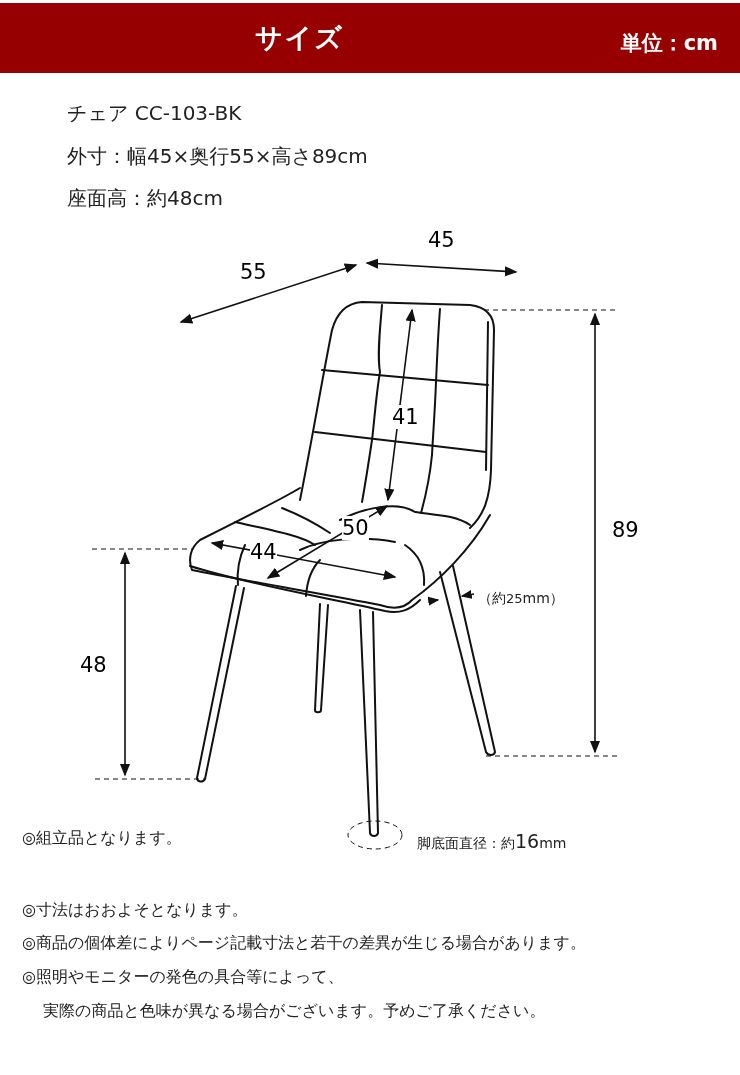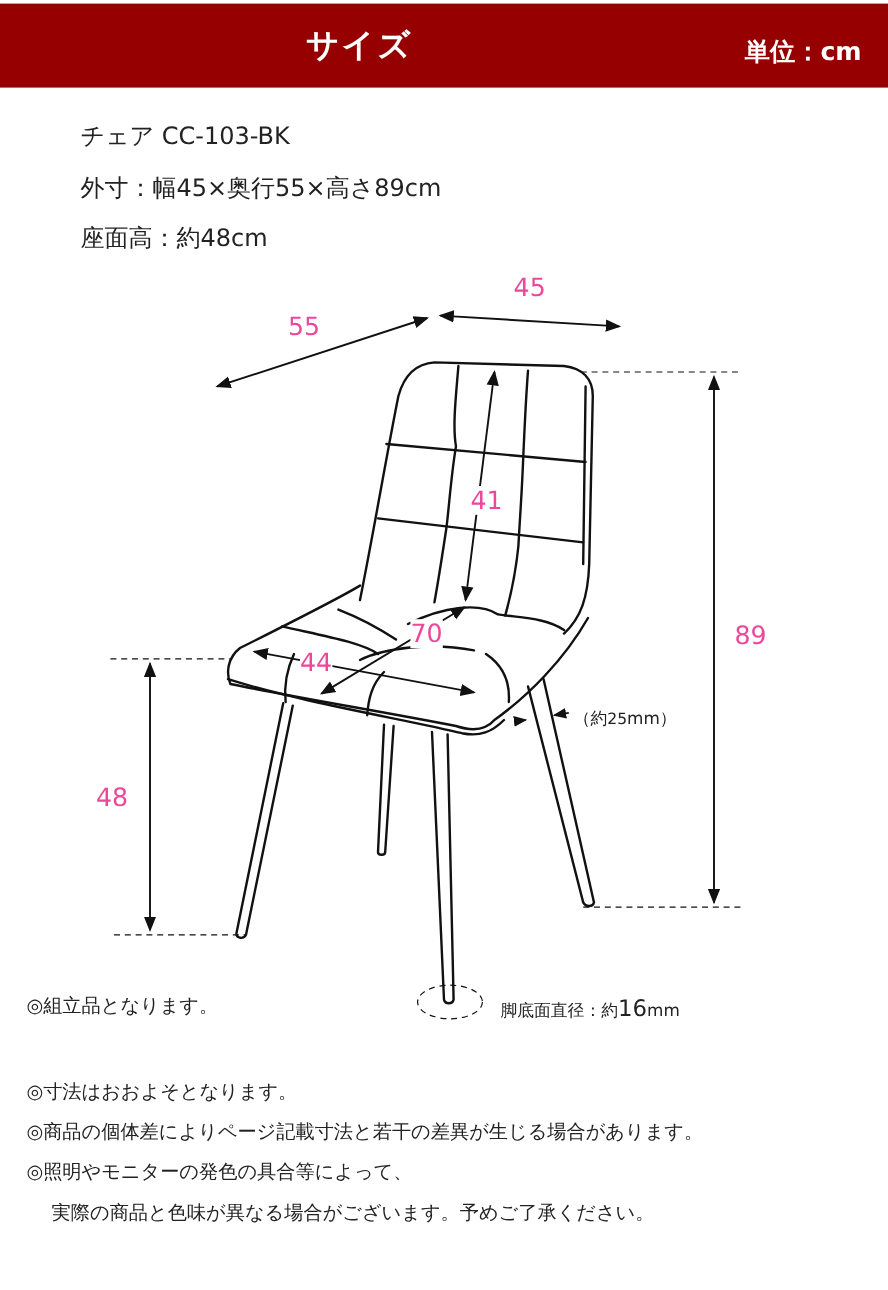--- a/index.html
+++ b/index.html
@@ -5,21 +5,21 @@
   html, body { margin: 0; padding: 0; background: #ffffff; }
   body { width: 740px; height: 1075px; position: relative; overflow: hidden;
          font-family: "DejaVu Sans", "Liberation Sans", sans-serif; color: #222; }
   .header { position: absolute; left: 0; top: 3px; width: 740px; height: 70px;
             background: #960000; color: #fff; }
   .header .title { position: absolute; left: 0; width: 599px; top: 17px; text-align: center;
                    font-size: 27px; font-weight: bold; letter-spacing: 2px; }
   .header .unit { position: absolute; right: 22px; top: 26px; font-size: 21px; font-weight: bold; }
   .spec { position: absolute; left: 23px; font-size: 20px; color: #222; white-space: nowrap; margin-left: 44px; }
   .diagram { position: absolute; left: 0; top: 220px; width: 740px; height: 640px; }
-  .dimlabel { position: absolute; font-size: 21px; color: #ec4899; }
+  .dimlabel { position: absolute; font-size: 21px; color: #000000; }
   .note { position: absolute; left: 22px; font-size: 16px; color: #222; white-space: nowrap; }
   .note.cont { left: 43px; }
   .small { font-size: 14px; }
 </style>
 </head>
 <body>
 
 <div class="header">
   <div class="title">サイズ</div>
   <div class="unit">単位：cm</div>
@@ -81,21 +81,21 @@
     </g>
     <g stroke="#111" stroke-width="1.4" fill="none">
       <line x1="430" y1="601" x2="438" y2="600" marker-end="url(#ar)"></line>
       <line x1="474" y1="594" x2="462" y2="596" marker-end="url(#ar)"></line>
     </g>
   </svg>
 
   <div class="dimlabel" style="left:240px;top:40px;">55</div>
   <div class="dimlabel" style="left:428px;top:8px;">45</div>
   <div class="dimlabel" style="left:392px;top:185px;background:#fff;">41</div>
-  <div class="dimlabel" style="left:342px;top:296px;background:#fff;">70</div>
+  <div class="dimlabel" style="left:342px;top:296px;background:#fff;">50</div>
   <div class="dimlabel" style="left:250px;top:320px;background:#fff;">44</div>
   <div class="dimlabel" style="left:612px;top:298px;">89</div>
   <div class="dimlabel" style="left:80px;top:433px;">48</div>
 
   <div style="position:absolute;left:478px;top:368px;white-space:nowrap;">
     <span class="small">（約</span><span style="font-size:13px;">25</span><span class="small">mm）</span>
   </div>
   <div style="position:absolute;left:417px;top:610px;white-space:nowrap;">
     <span class="small">脚底面直径：約</span><span style="font-size:19px;">16</span><span class="small">mm</span>
   </div>

